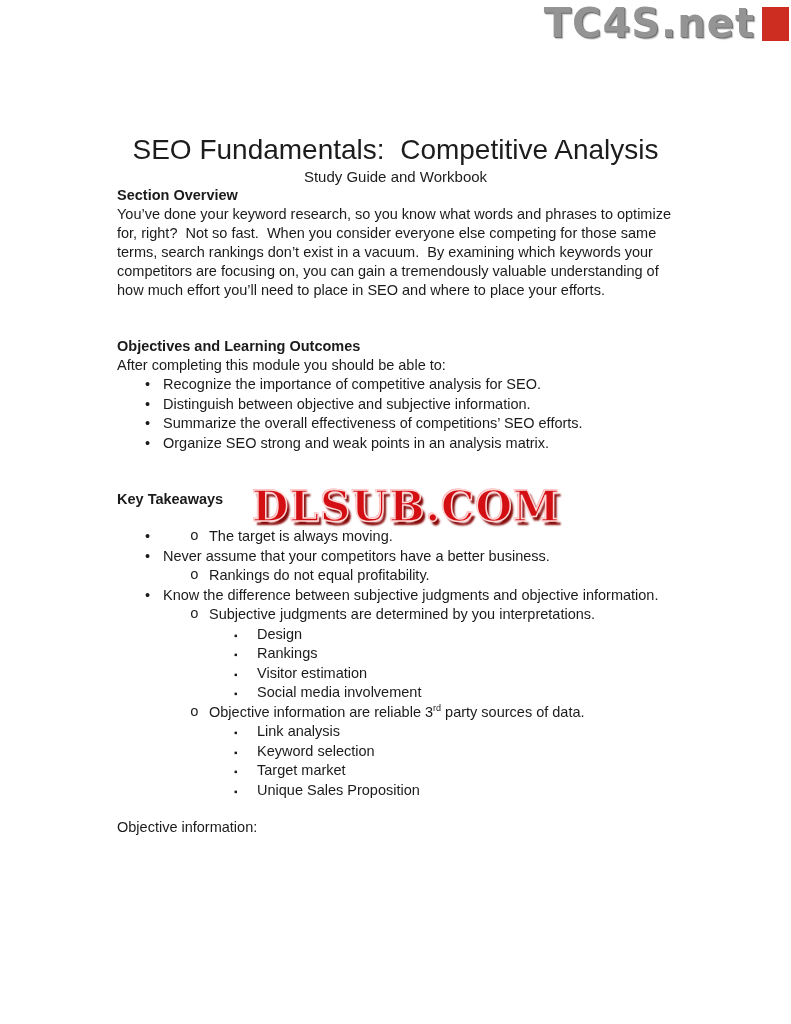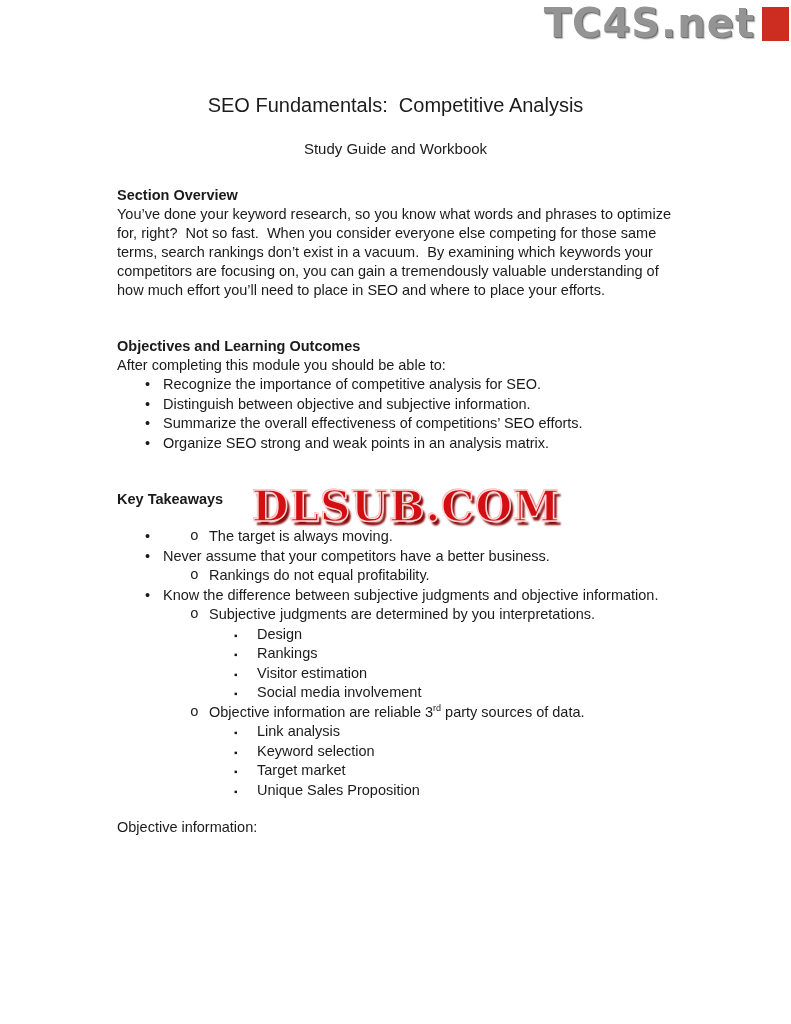--- a/index.html
+++ b/index.html
@@ -16,22 +16,22 @@
     font-size:40px; letter-spacing:1px; color:#949494;
     text-shadow:1px 1px 0 #6f6f6f, 2px 2px 1px #c2c2c2;
   }
   .tc4s-block {
     position:absolute; top:7px; right:2px; width:27px; height:34px;
     background:#cd2c20;
   }
 
   
   .title-block { position:absolute; top:94px; left:0; width:100%; text-align:center; }
-  .doc-title { font-size:20px; color:#1c1c1c; white-space:pre-wrap; }
-  .doc-subtitle { font-size:15px; margin-top:23px; color:#1c1c1c; }
+  .doc-title { font-size:28px; color:#1c1c1c; white-space:pre-wrap;margin-top:40px; }
+  .doc-subtitle { font-size:15px; margin-top:2px; color:#1c1c1c; }
 
   
   .content { position:absolute; top:186px; left:117px; width:560px; }
   .heading { font-weight:bold; font-size:14.5px; line-height:19px; }
   .para { font-size:14.5px; line-height:19px; white-space:pre-wrap; }
   .gap-lg { height:37px; }
   .gap-md { height:18px; }
 
   .list { font-size:14.5px; }
   .li { position:relative; line-height:19.5px; }

